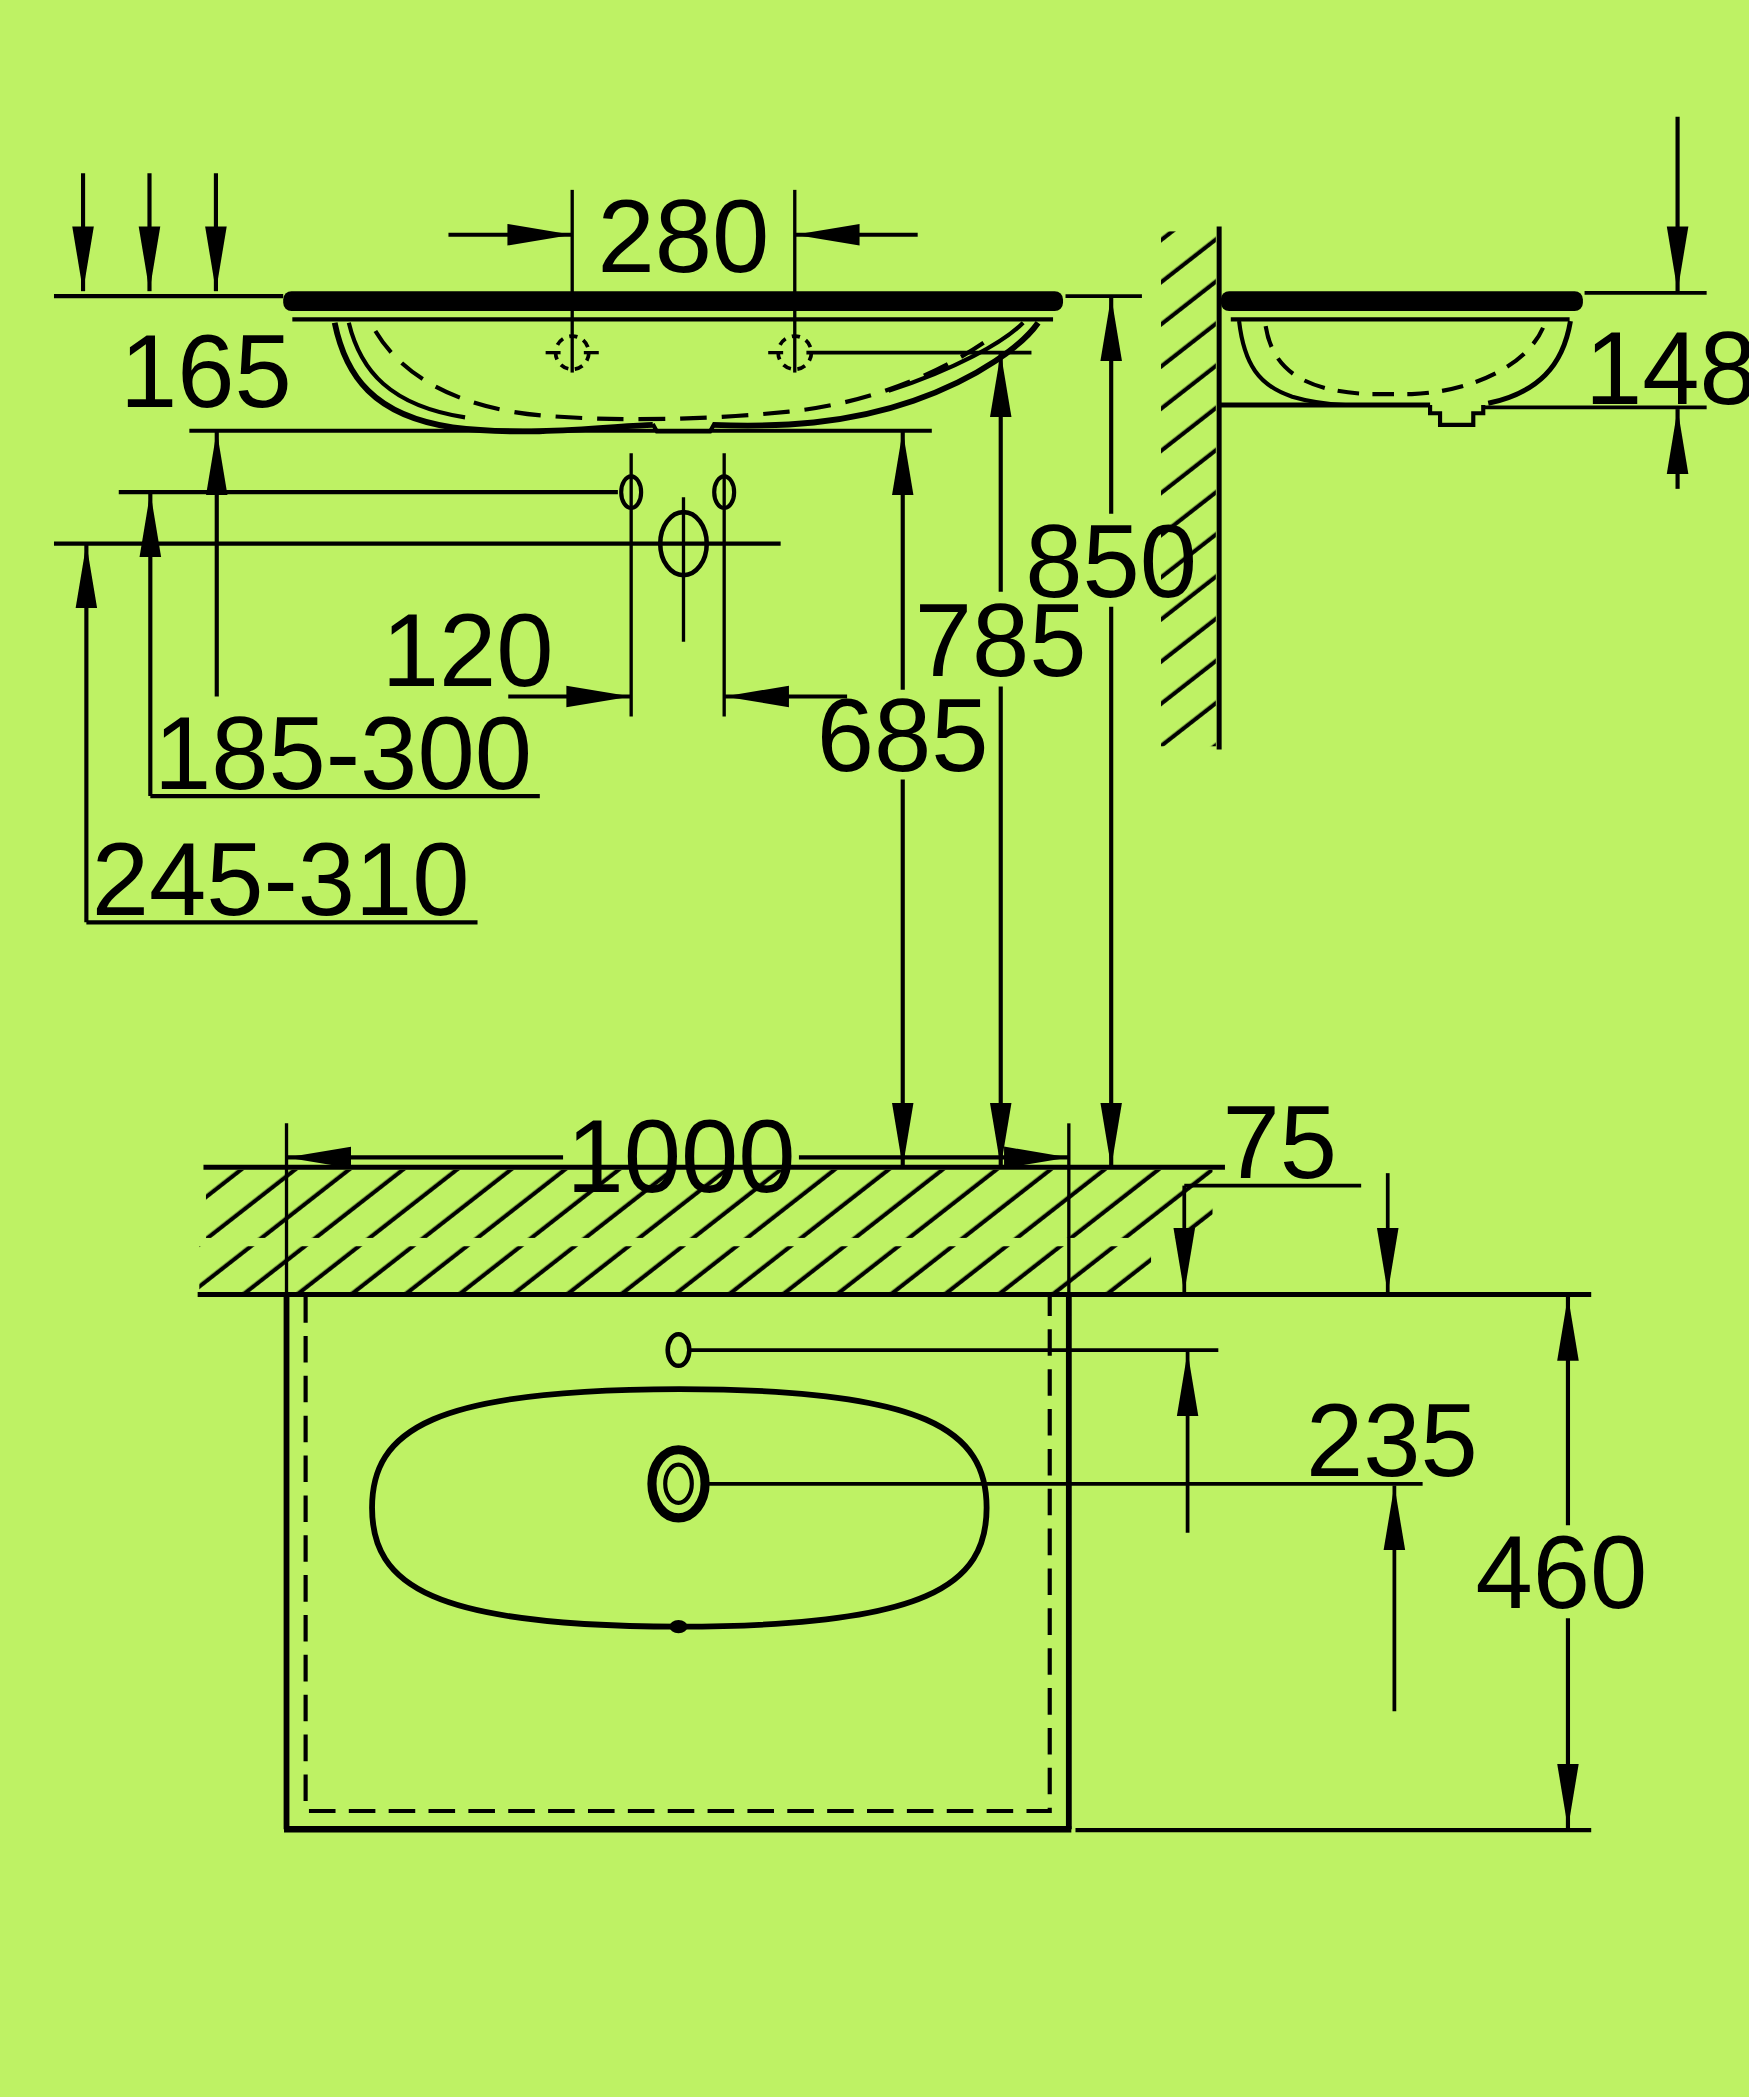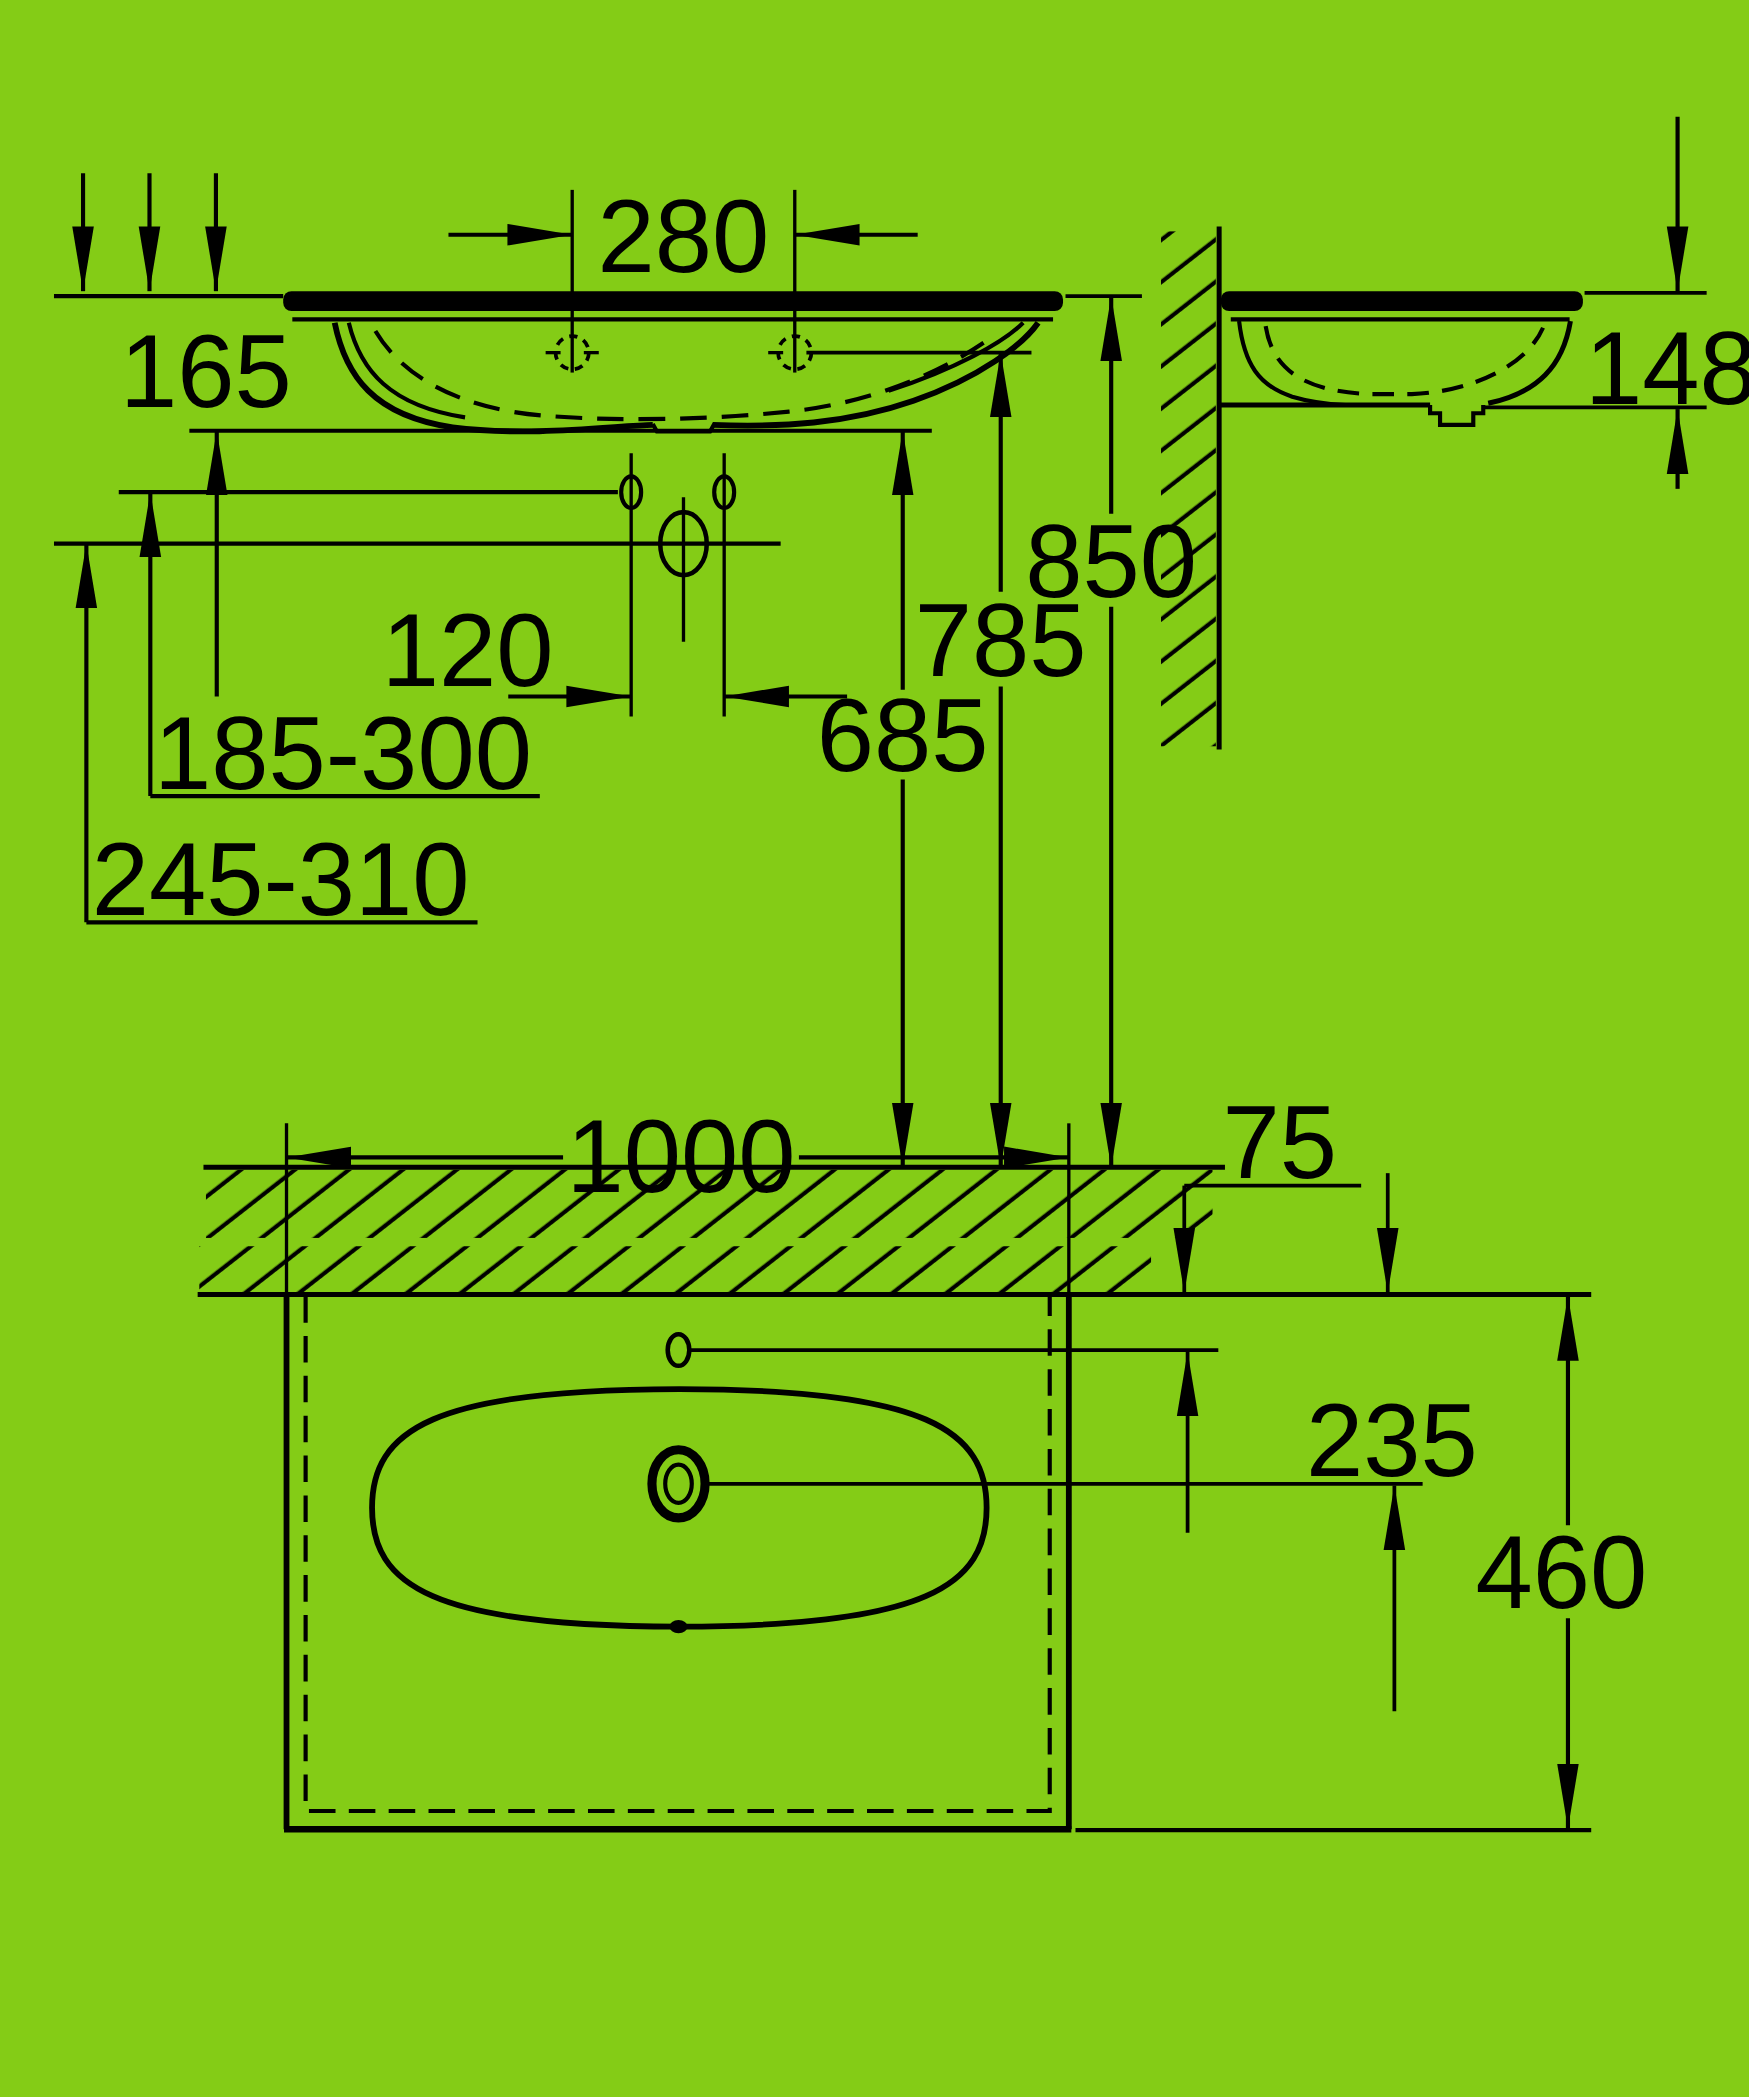--- a/index.html
+++ b/index.html
@@ -1,16 +1,16 @@
 <!DOCTYPE html>
 <html style="font-size:13.3px"><head>
 <meta charset="utf-8">
 <style>
   html,body{margin:0;padding:0;background:#ffffff;}
-  .stage{width:1749px;height:2098px;background:#84cc16;position:relative;}
+  .stage{width:1749px;height:2098px;background:#bef264;position:relative;}
   svg{display:block;}
   text.dim{
     font-family:"Liberation Sans","DejaVu Sans",sans-serif;
     font-size:124px;
     fill:#000;
     text-anchor:middle;
   }
 </style>
 </head>
 <body>

